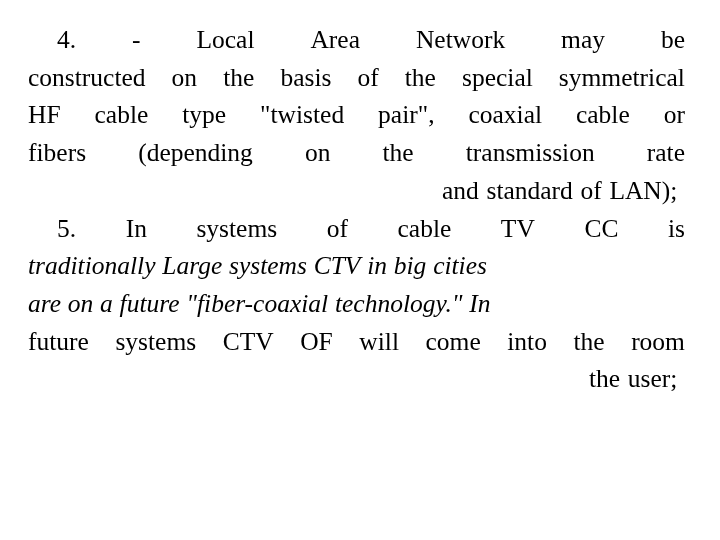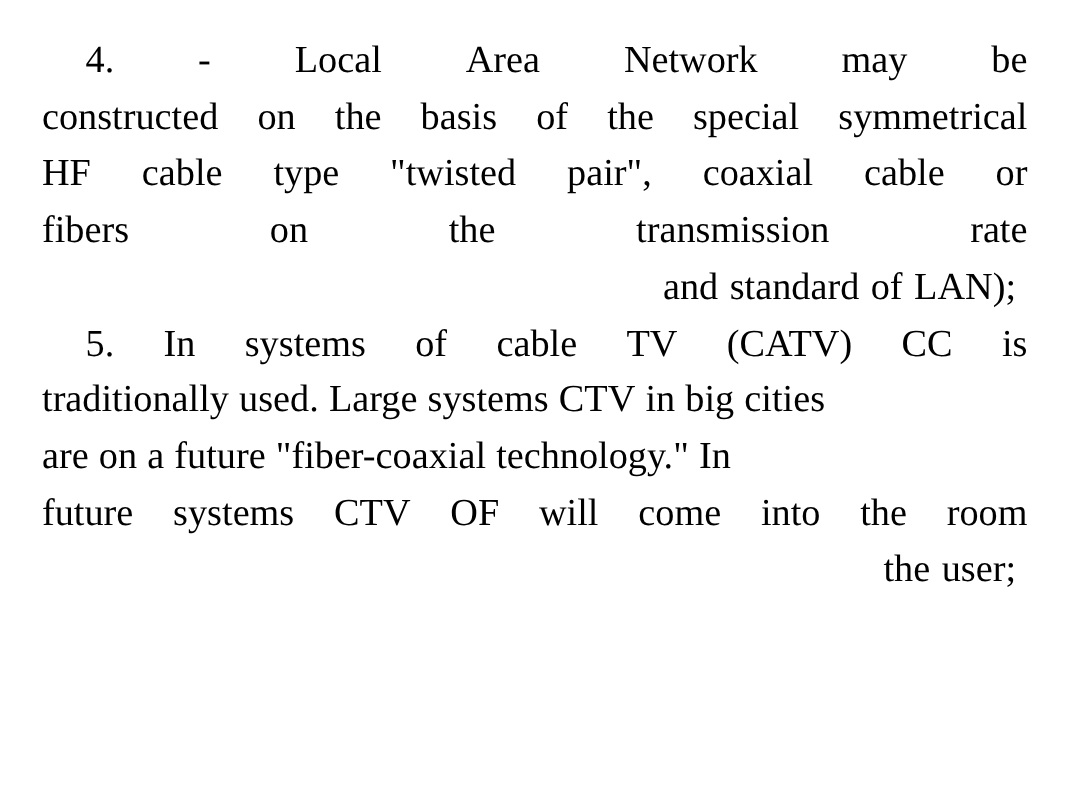--- a/index.html
+++ b/index.html
@@ -63,20 +63,21 @@
     justify-content: flex-end;
   }
   .line.last > .words > span {
     margin-right: 0.30em;
   }
   .line.tight > .words {
     justify-content: flex-start;
   }
   .line.tight > .words > span {
     margin-right: 0.265em;
+    font-style: italic;
   }
 </style>
 </head>
 <body>
 
 <div class="slide">
 
   <div class="text-body">
 
     <div class="para">
@@ -111,20 +112,21 @@
           <span>"twisted</span>
           <span>pair",</span>
           <span>coaxial</span>
           <span>cable</span>
           <span>or</span>
         </span>
       </span>
       <span class="line">
         <span class="words">
           <span>fibers</span>
+          <span>(depending</span>
           <span>on</span>
           <span>the</span>
           <span>transmission</span>
           <span>rate</span>
         </span>
       </span>
       <span class="line last">
         <span class="words">
           <span>and</span>
           <span>standard</span>
@@ -136,29 +138,27 @@
 
     <div class="para">
       <span class="line first">
         <span class="words">
           <span>5.</span>
           <span>In</span>
           <span>systems</span>
           <span>of</span>
           <span>cable</span>
           <span>TV</span>
-          <span>(CATV)</span>
           <span>CC</span>
           <span>is</span>
         </span>
       </span>
       <span class="line tight">
         <span class="words">
           <span>traditionally</span>
-          <span>used.</span>
           <span>Large</span>
           <span>systems</span>
           <span>CTV</span>
           <span>in</span>
           <span>big</span>
           <span>cities</span>
         </span>
       </span>
       <span class="line tight">
         <span class="words">

